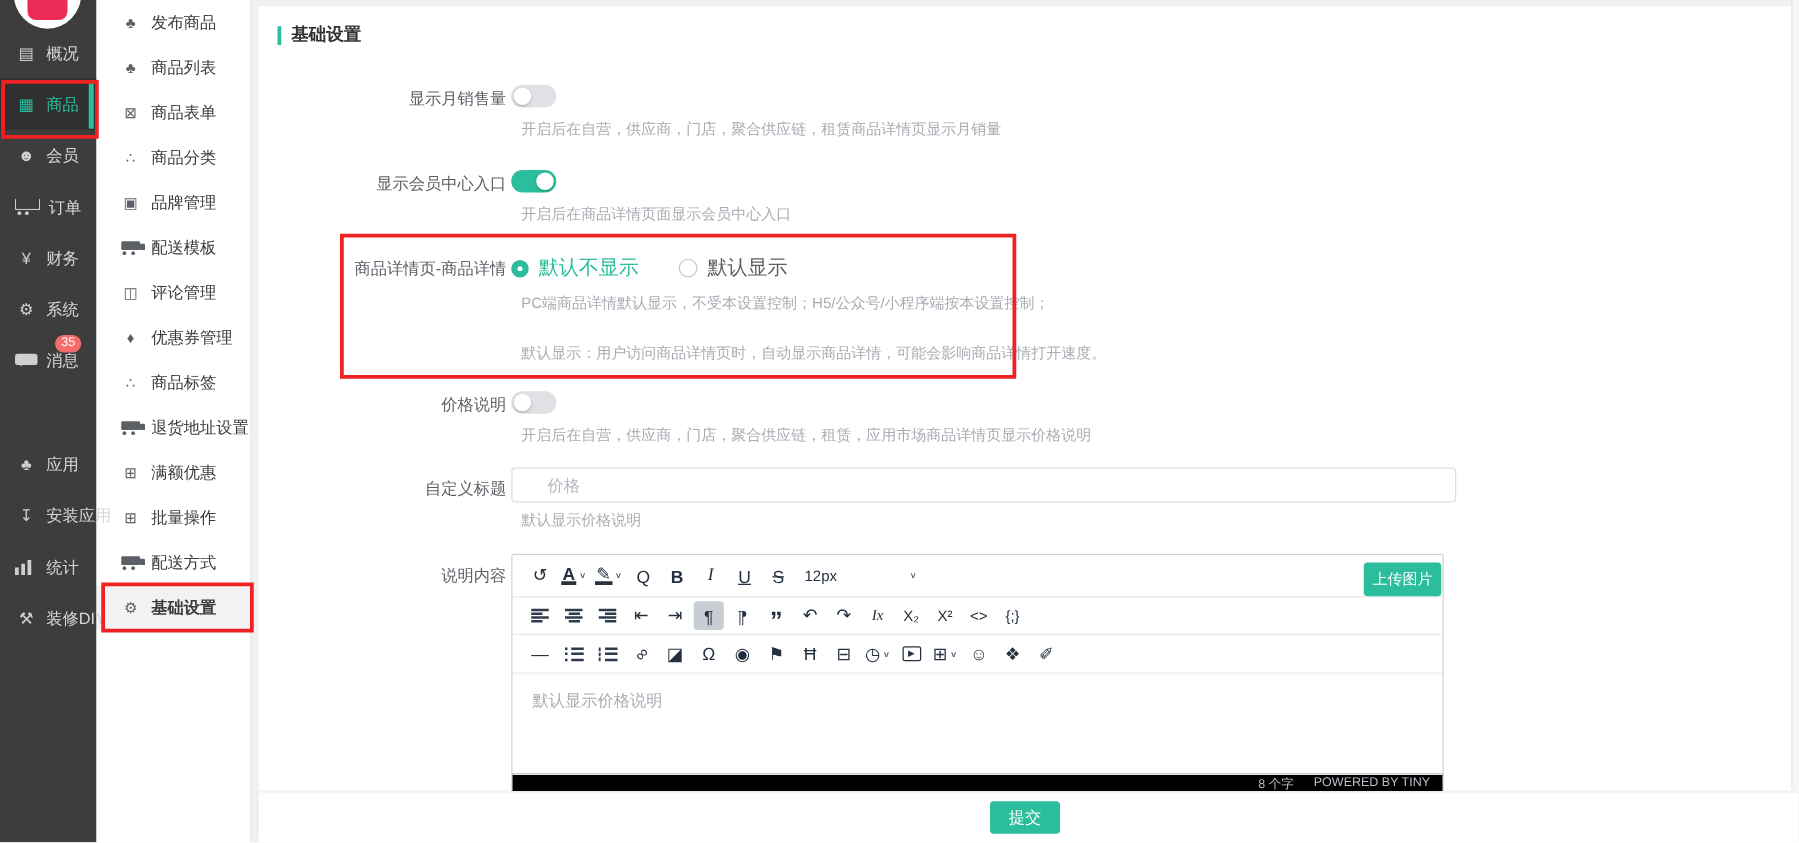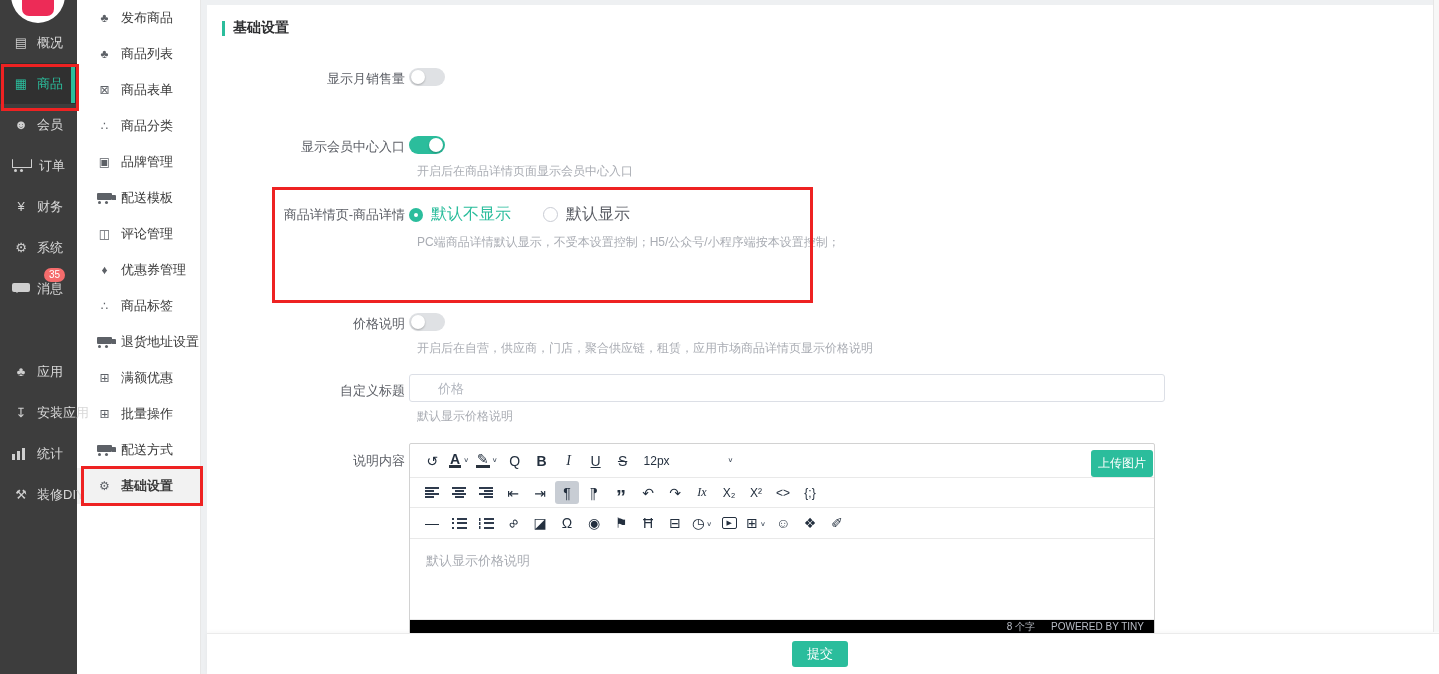--- a/index.html
+++ b/index.html
@@ -237,37 +237,39 @@
   <div class="gap"></div>
 
   <main class="card">
     <div class="title">
       <span class="tbar"></span>
       <span>基础设置</span>
     </div>
 
     <div class="flabel" style="top:65px">显示月销售量</div>
     <div class="tg off" style="top:63px"></div>
+    <div class="hint" style="top:90px">开启后在自营，供应商，门店，聚合供应链，租赁商品详情页显示月销量</div>
 
     <div class="flabel" style="top:133px">显示会员中心入口</div>
     <div class="tg on" style="top:131px"></div>
     <div class="hint" style="top:158px">开启后在商品详情页面显示会员中心入口</div>
 
     <div class="flabel" style="top:201px">商品详情页-商品详情</div>
     <div class="radio-row" style="top:199px">
       <span class="ropt sel">
         <span class="rd-on"></span>
         <span class="rlab">默认不显示</span>
       </span>
       <span class="ropt">
         <span class="rd-off"></span>
         <span class="rlab">默认显示</span>
       </span>
     </div>
     <div class="hint" style="top:227px;line-height:20px">PC端商品详情默认显示，不受本设置控制；H5/公众号/小程序端按本设置控制；</div>
+    <div class="hint" style="top:267px;line-height:20px">默认显示：用户访问商品详情页时，自动显示商品详情，可能会影响商品详情打开速度。</div>
 
     <div class="flabel" style="top:310px">价格说明</div>
     <div class="tg off" style="top:308px"></div>
     <div class="hint" style="top:335px">开启后在自营，供应商，门店，聚合供应链，租赁，应用市场商品详情页显示价格说明</div>
 
     <div class="flabel" style="top:377px">自定义标题</div>
     <input class="tinput" style="top: 369px;" placeholder="价格">
     <div class="hint" style="top:403px">默认显示价格说明</div>
 
     <div class="flabel" style="top:447px">说明内容</div>

